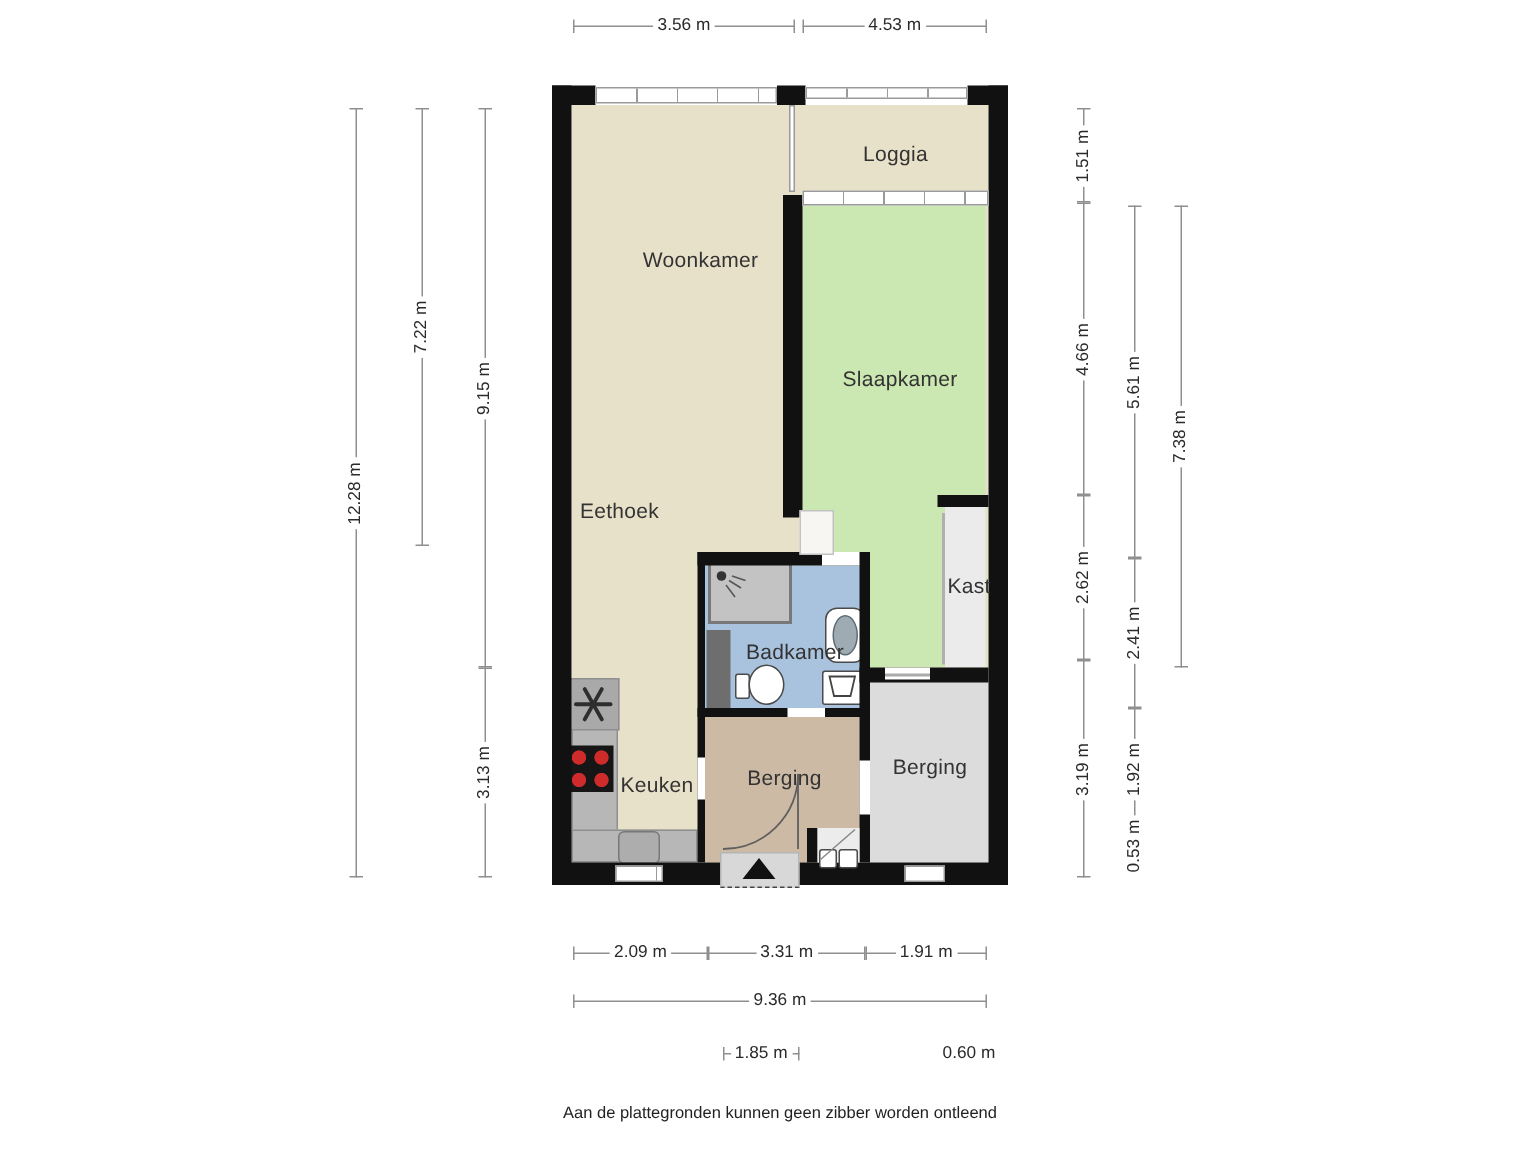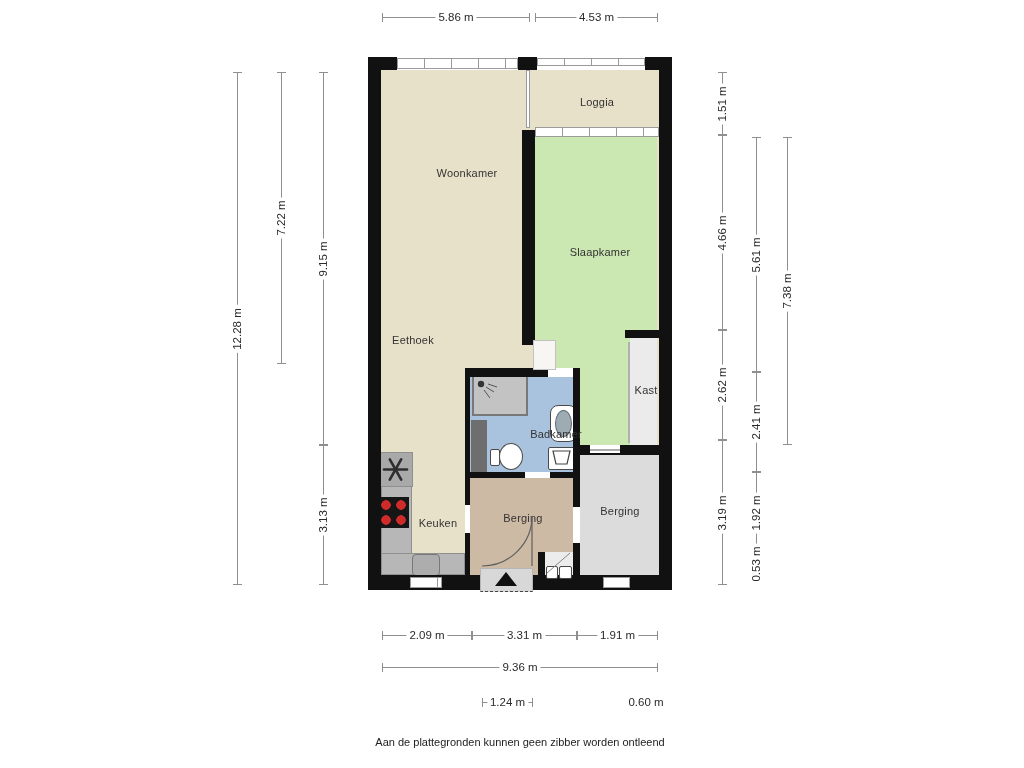--- a/index.html
+++ b/index.html
@@ -19,21 +19,21 @@
   .porch{border:1px solid #b5b5b5;border-bottom:1px dashed #444;}
   .counter{border:1px solid #8f8f8f;}
   .shower{border:2px solid #787878;}
   .sink{border:1px solid #787878;border-radius:4px;}
   .fixture{background:#ffffff;border:1.5px solid #4a4a4a;border-radius:2px;}
   .toilet{background:#ffffff;border:1.5px solid #4a4a4a;border-radius:50%;}
   .basin{background:#ffffff;border:1.5px solid #4a4a4a;border-radius:8px;}
   .bowlinner{background:#9fabb3;border:1px solid #5a6a74;border-radius:50%;}
   .room-label{
     position:absolute;transform:translate(-50%,-50%);
-    font-size:11px;color:#333;white-space:nowrap;letter-spacing:.2px;
+    font-size:14px;color:#333;white-space:nowrap;letter-spacing:.2px;
   }
   .entry-arrow{
     position:absolute;width:0;height:0;
     border-left:11px solid transparent;border-right:11px solid transparent;
     border-bottom:14px solid #111;
   }
   .dim{position:absolute;}
   .dim .line-h{position:absolute;left:0;top:0;width:100%;height:1px;background:#8f8f8f;}
   .dim .line-v{position:absolute;left:0;top:0;width:1px;height:100%;background:#8f8f8f;}
   .dim .tick-h{position:absolute;width:1px;height:9px;top:-4px;background:#8f8f8f;}
@@ -104,29 +104,29 @@
     <div class="rect" style="left: 628px; top: 342px; width: 2px; height: 101px; background: rgb(176, 176, 176);"></div>
     <div class="rect" style="left: 545px; top: 552px; width: 28px; height: 23px; background: rgb(236, 236, 236);"></div>
     <div class="rect fixture" style="left: 546px; top: 566px; width: 12px; height: 13px;"></div>
     <div class="rect fixture" style="left: 559px; top: 566px; width: 13px; height: 13px;"></div>
     <div class="rect porch" style="left: 480px; top: 568px; width: 53px; height: 24px; background: rgb(216, 216, 216);"></div>
     <span class="room-label" style="left: 467px; top: 173px;">Woonkamer</span>
     <span class="room-label" style="left: 597px; top: 102px;">Loggia</span>
     <span class="room-label" style="left: 600px; top: 252px;">Slaapkamer</span>
     <span class="room-label" style="left: 413px; top: 340px;">Eethoek</span>
     <span class="room-label" style="left: 646px; top: 390px;">Kast</span>
-    <span class="room-label" style="left: 556px; top: 434px;">Badkamer</span>
+    <span class="room-label" style="left: 530px; top: 434px;">Badkamer</span>
     <span class="room-label" style="left: 438px; top: 523px;">Keuken</span>
     <span class="room-label" style="left: 523px; top: 518px;">Berging</span>
     <span class="room-label" style="left: 620px; top: 511px;">Berging</span>
     <div class="dim" style="left: 382px; top: 17px; width: 148px; height: 0px;">
       <div class="line-h"></div>
       <div class="tick-h" style="left:0"></div>
       <div class="tick-h" style="right:0"></div>
-      <span class="dim-label h">5.86 m</span>
+      <span class="dim-label h">3.56 m</span>
     </div>
     <div class="dim" style="left: 535px; top: 17px; width: 123px; height: 0px;">
       <div class="line-h"></div>
       <div class="tick-h" style="left:0"></div>
       <div class="tick-h" style="right:0"></div>
       <span class="dim-label h">4.53 m</span>
     </div>
     <div class="dim" style="left: 382px; top: 635px; width: 90px; height: 0px;">
       <div class="line-h"></div>
       <div class="tick-h" style="left:0"></div>
@@ -148,21 +148,21 @@
     <div class="dim" style="left: 382px; top: 667px; width: 276px; height: 0px;">
       <div class="line-h"></div>
       <div class="tick-h" style="left:0"></div>
       <div class="tick-h" style="right:0"></div>
       <span class="dim-label h">9.36 m</span>
     </div>
     <div class="dim" style="left: 482px; top: 702px; width: 51px; height: 0px;">
       <div class="line-h"></div>
       <div class="tick-h" style="left:0"></div>
       <div class="tick-h" style="right:0"></div>
-      <span class="dim-label h">1.24 m</span>
+      <span class="dim-label h">1.85 m</span>
     </div>
     <div class="dim" style="left: 646px; top: 702px;">
       <span class="dim-label free">0.60 m</span>
     </div>
     <div class="dim" style="left: 237px; top: 72px; width: 0px; height: 513px;">
       <div class="line-v"></div>
       <div class="tick-v" style="top:0"></div>
       <div class="tick-v" style="bottom:0"></div>
       <span class="dim-label v">12.28 m</span>
     </div>

